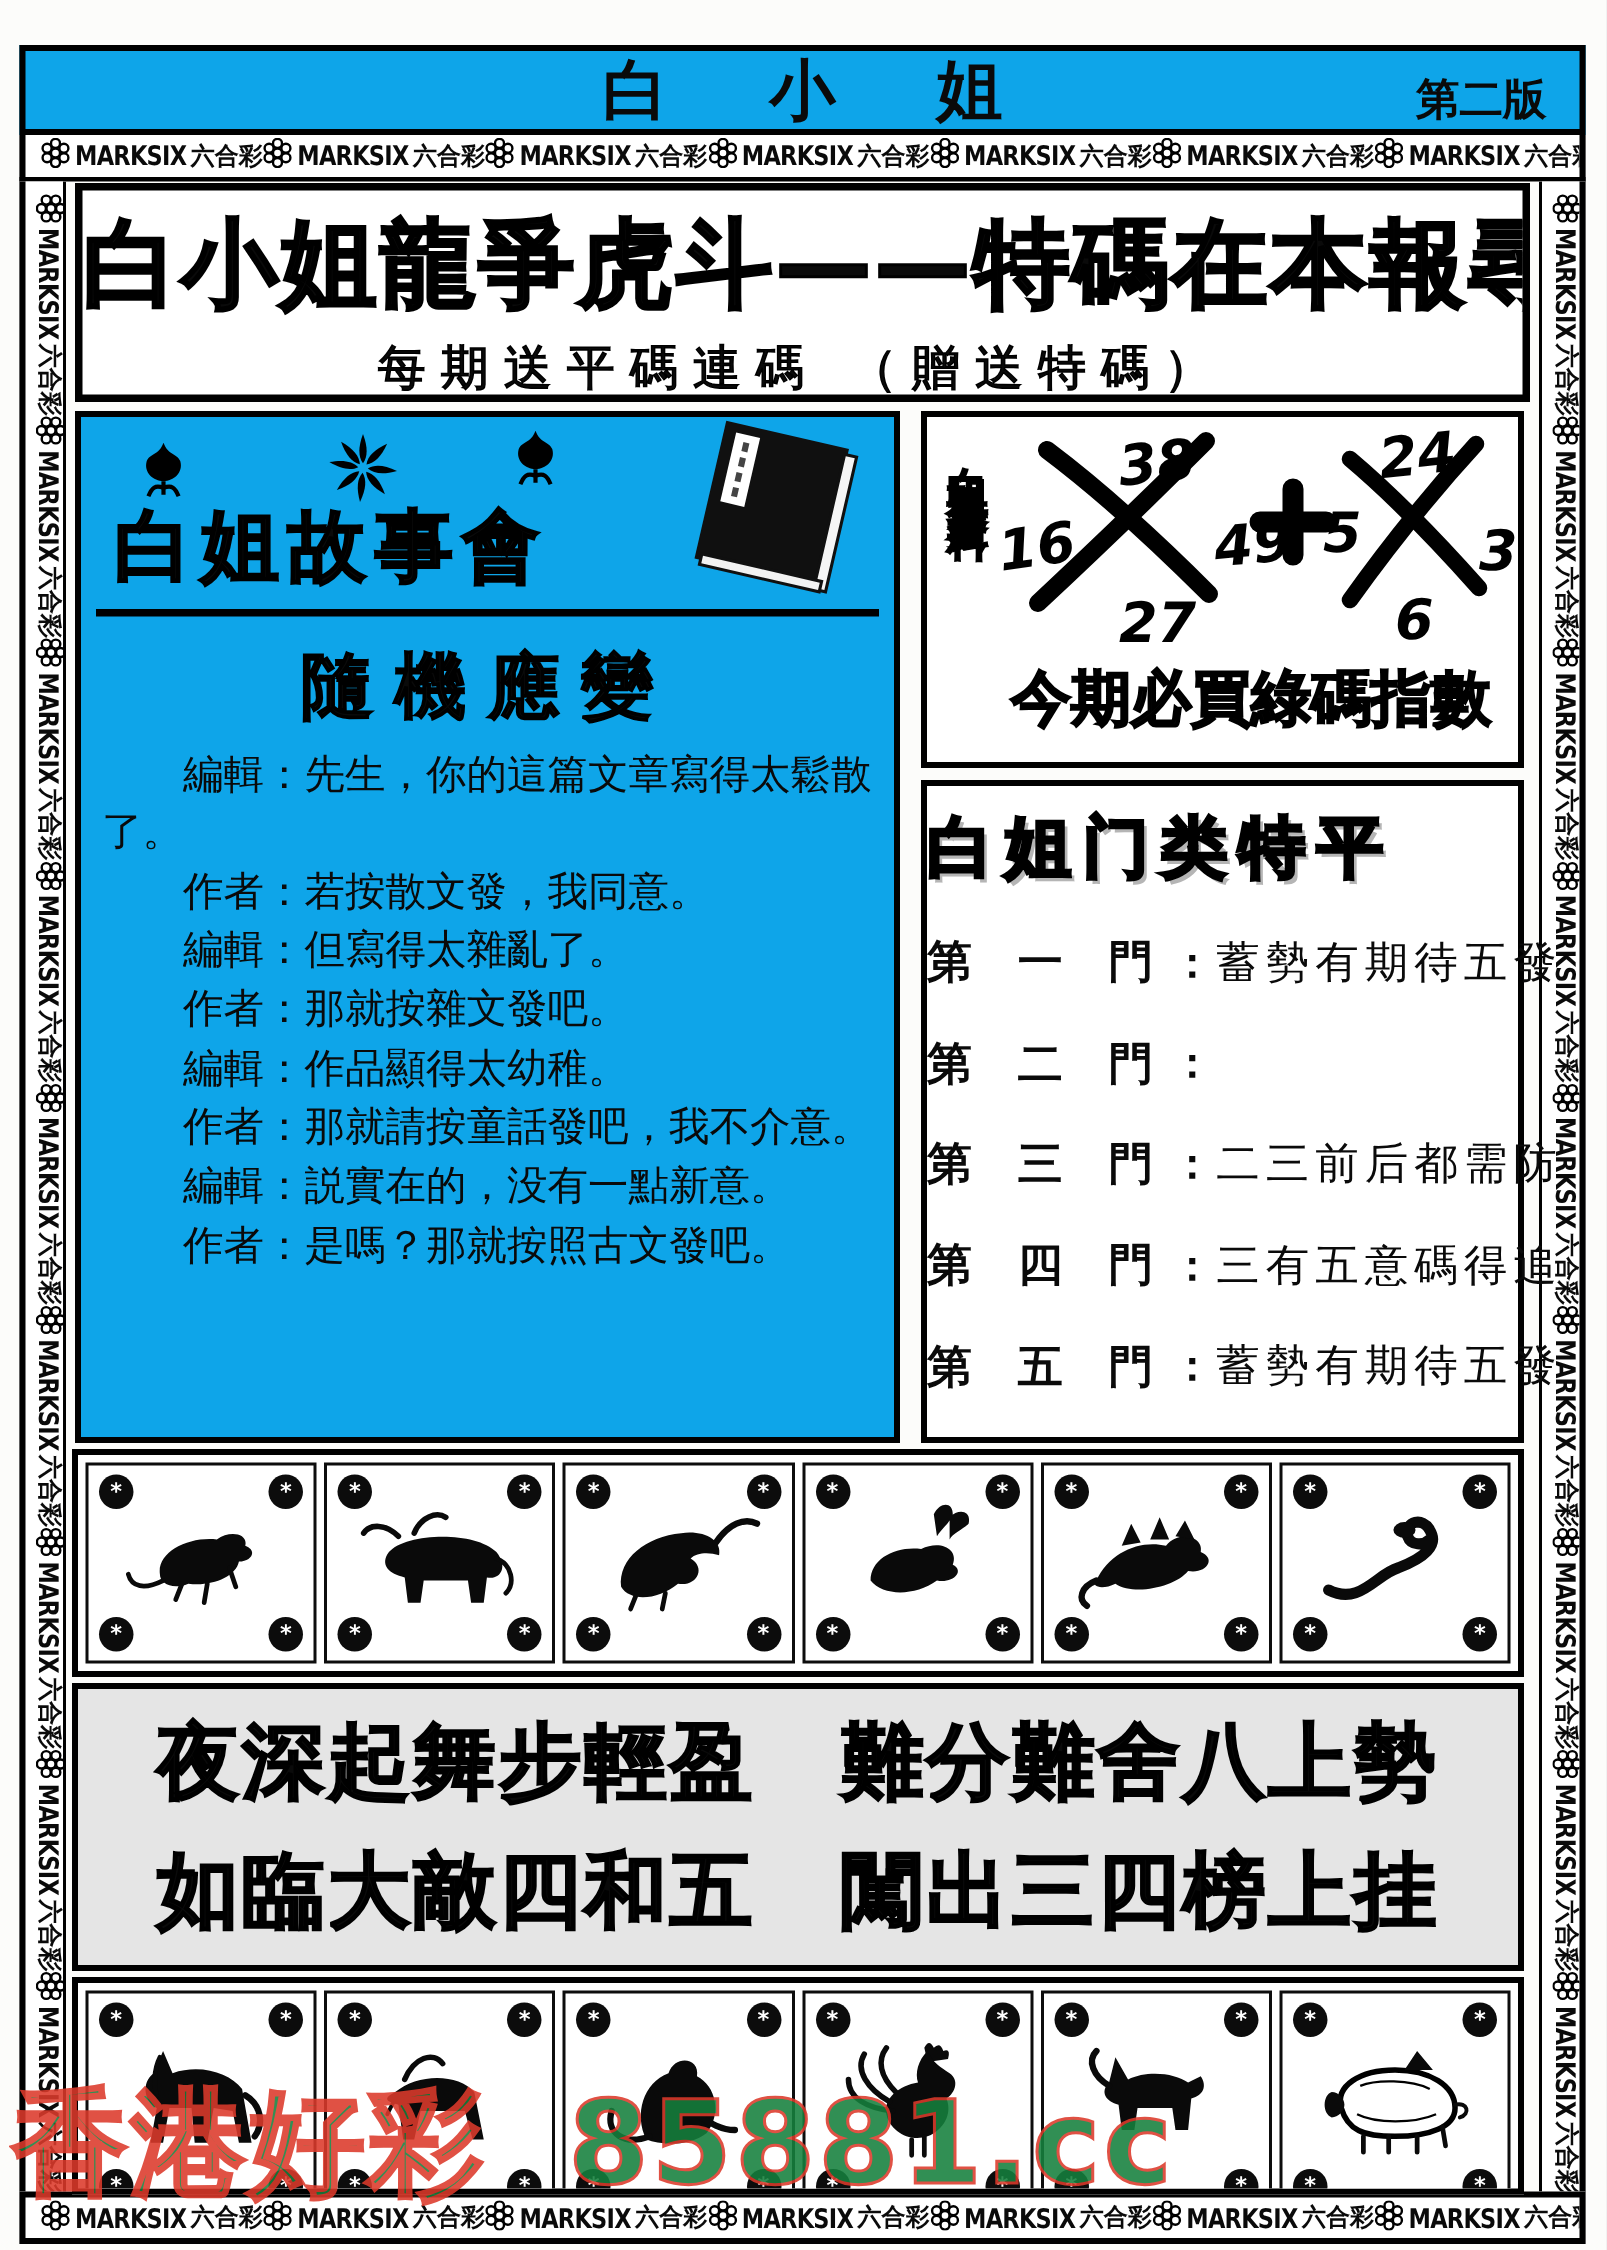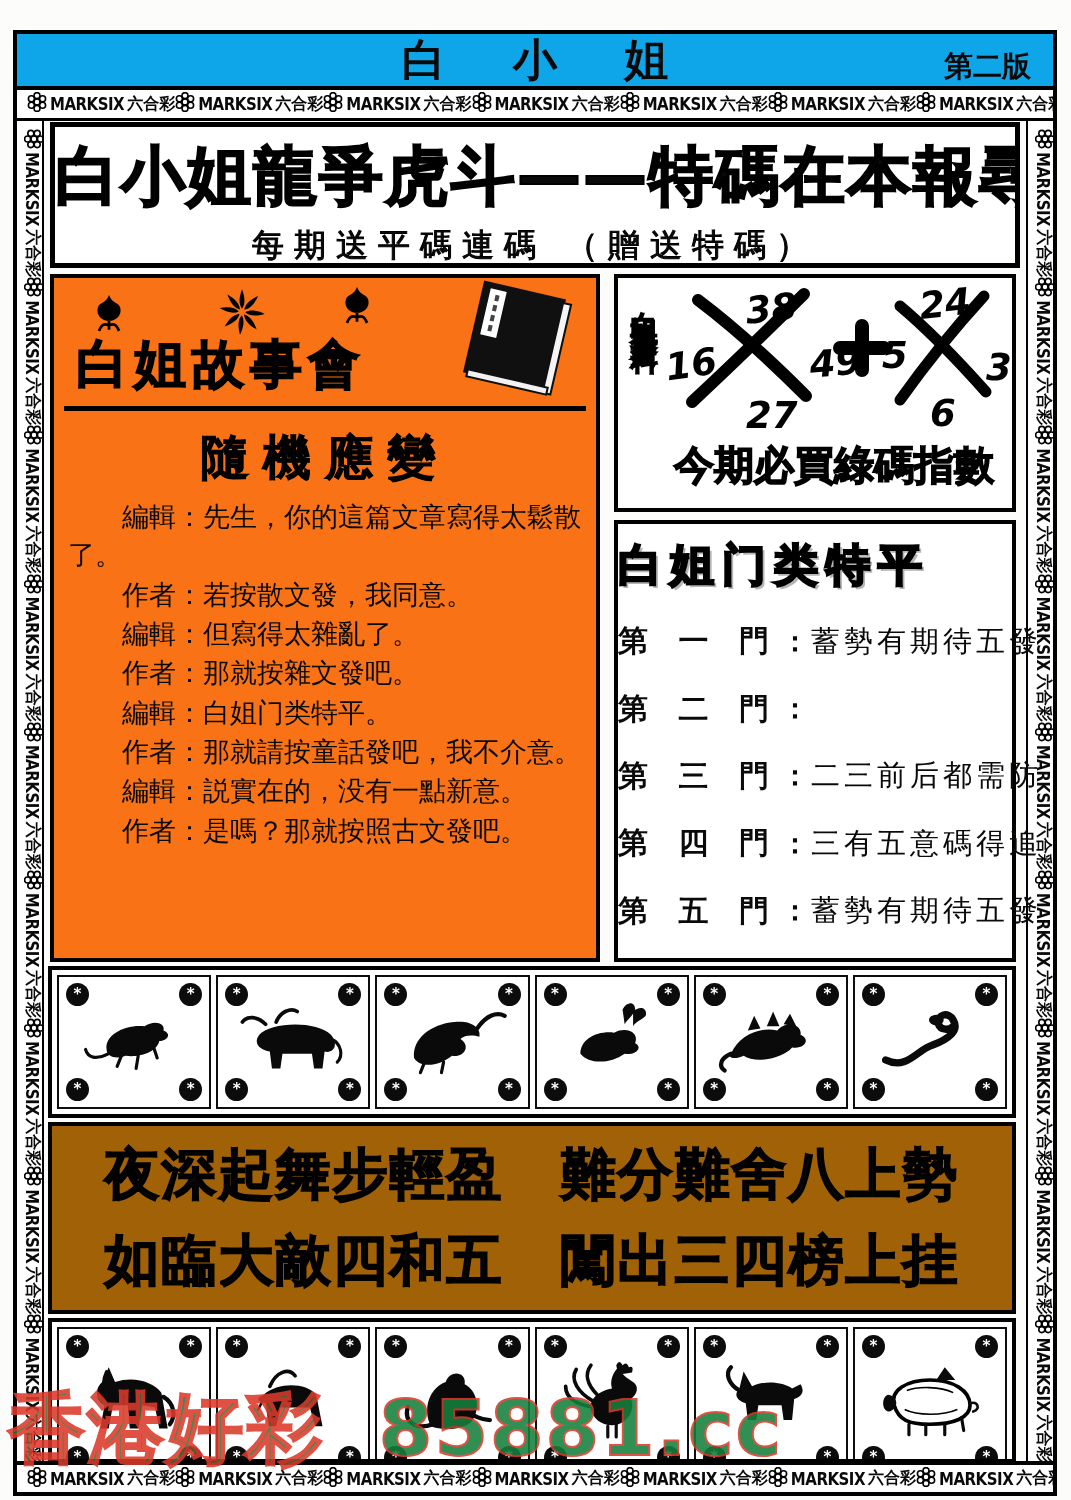--- a/index.html
+++ b/index.html
@@ -30,21 +30,21 @@
                 justify-content:space-between;padding:0 8px;}
 
   
   .headline-box{position:absolute;left:50px;top:122px;width:970px;height:146px;border:5px solid #000;
                 text-align:center;background:#fff;overflow:hidden;}
   .headline{margin-top:6px;font-size:64px;font-weight:900;letter-spacing:2px;-webkit-text-stroke:2px #000;white-space:nowrap;}
   .subhead{margin-top:4px;font-size:32px;font-weight:400;letter-spacing:10px;-webkit-text-stroke:1px #000;white-space:nowrap;text-align:center;}
 
   
   .story-panel{position:absolute;left:50px;top:274px;width:550px;height:688px;border:4px solid #000;
-               padding:6px 10px;background:#f97316;overflow:hidden;}
+               padding:6px 10px;background:#0ea5e9;overflow:hidden;}
   .story-head{position:relative;height:128px;}
   .tulip-a{position:absolute;left:28px;top:10px;}
   .burst{position:absolute;left:152px;top:2px;}
   .tulip-b{position:absolute;left:276px;top:2px;}
   .section-title{position:absolute;left:12px;top:46px;font-size:52px;font-weight:900;letter-spacing:6px;-webkit-text-stroke:1.5px #000;white-space:nowrap;}
   .book{position:absolute;right:2px;top:-6px;}
   .head-rule{position:absolute;left:0;right:0;top:122px;height:5px;background:#000;}
   .story-title{text-align:center;font-size:48px;font-weight:900;letter-spacing:14px;margin:14px 0 8px;-webkit-text-stroke:1px #000;}
   .story-body p{margin:1px 4px;font-size:27px;line-height:1.42;text-indent:2em;font-weight:500;}
 
@@ -74,21 +74,21 @@
   .zstrip.two{top:1318px;height:145px;overflow:hidden;}
   .zcard{flex:1;border:2px solid #0d0d0d;position:relative;background:#fff;}
   .zstrip.two .zcard{height:150px;}
   .coin{position:absolute;width:23px;height:23px;border-radius:50%;background:#0c0c0c;color:#fff;
         text-align:center;line-height:23px;font-size:15px;font-weight:700;}
   .coin.tl{left:7px;top:6px}.coin.tr{right:7px;top:6px}.coin.bl{left:7px;bottom:6px}.coin.br{right:7px;bottom:6px}
   .zanimal{position:absolute;left:50%;top:50%;transform:translate(-50%,-50%);}
 
   
   .poem-box{position:absolute;left:48px;top:1122px;width:968px;height:192px;border:4px solid #000;
-            display:flex;flex-direction:column;justify-content:space-evenly;align-items:center;background:#a16207;overflow:hidden;}
+            display:flex;flex-direction:column;justify-content:space-evenly;align-items:center;background:#e5e5e5;overflow:hidden;}
   .poem-line{font-size:55px;font-weight:900;letter-spacing:2px;white-space:nowrap;-webkit-text-stroke:1.5px #000;}
 
   
   .watermark{position:absolute;left:8px;top:1378px;z-index:30;font-size:77px;font-weight:900;
              color:#15803d;opacity:.88;letter-spacing:2px;word-spacing:26px;white-space:nowrap;
              -webkit-text-stroke:2px #dc3a2b;}
 </style>
 </head>
 <body>
 
@@ -578,21 +578,21 @@
         </svg>
       </span>
       <div class="head-rule"></div>
     </div>
     <div class="story-title">隨機應變</div>
     <div class="story-body">
       <p>編輯：先生，你的這篇文章寫得太鬆散了。</p>
       <p>作者：若按散文發，我同意。</p>
       <p>編輯：但寫得太雜亂了。</p>
       <p>作者：那就按雜文發吧。</p>
-      <p>編輯：白姐门类特平。</p>
+      <p>編輯：作品顯得太幼稚。</p>
       <p>作者：那就請按童話發吧，我不介意。</p>
       <p>編輯：説實在的，没有一點新意。</p>
       <p>作者：是嗎？那就按照古文發吧。</p>
     </div>
   </div>
 
   <div class="tips-panel">
     <div class="vlabel">白姐最后资料</div>
     <svg class="cross-svg" width="352" height="152" viewBox="0 0 352 152">
       <g stroke="#000" stroke-width="12" stroke-linecap="round" fill="none">

